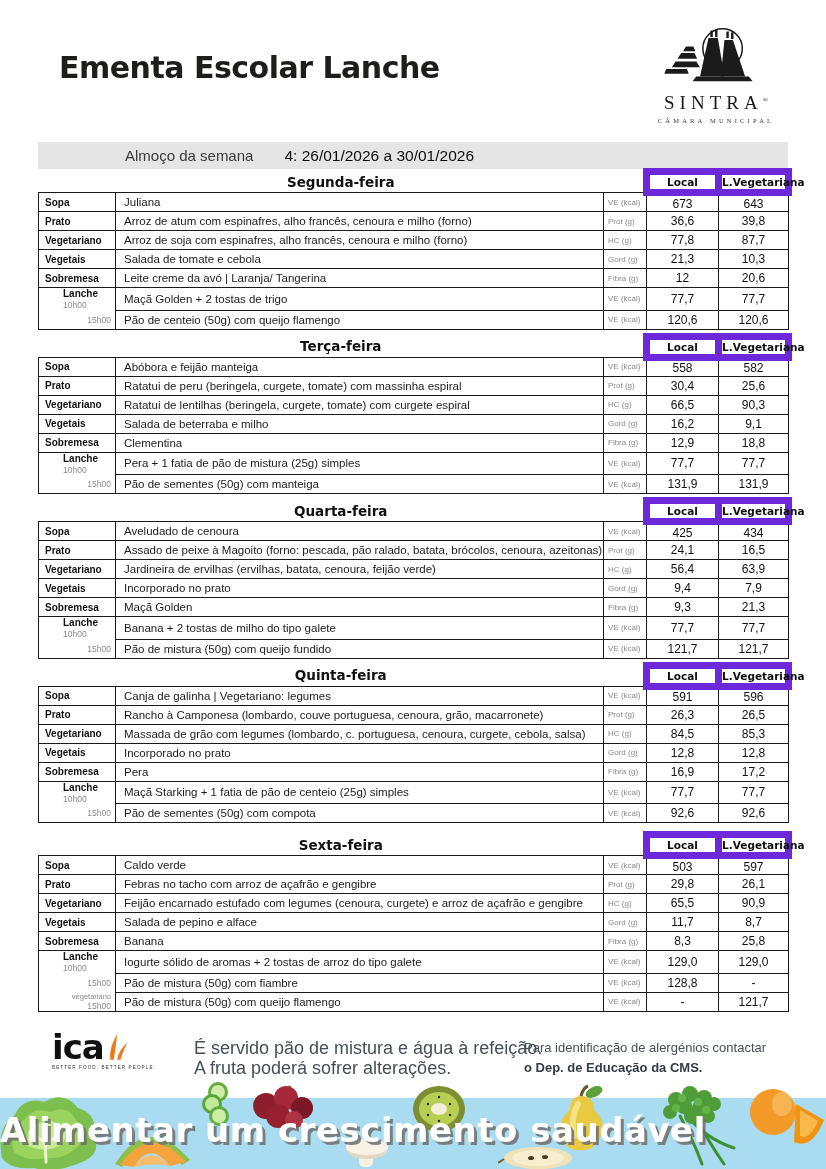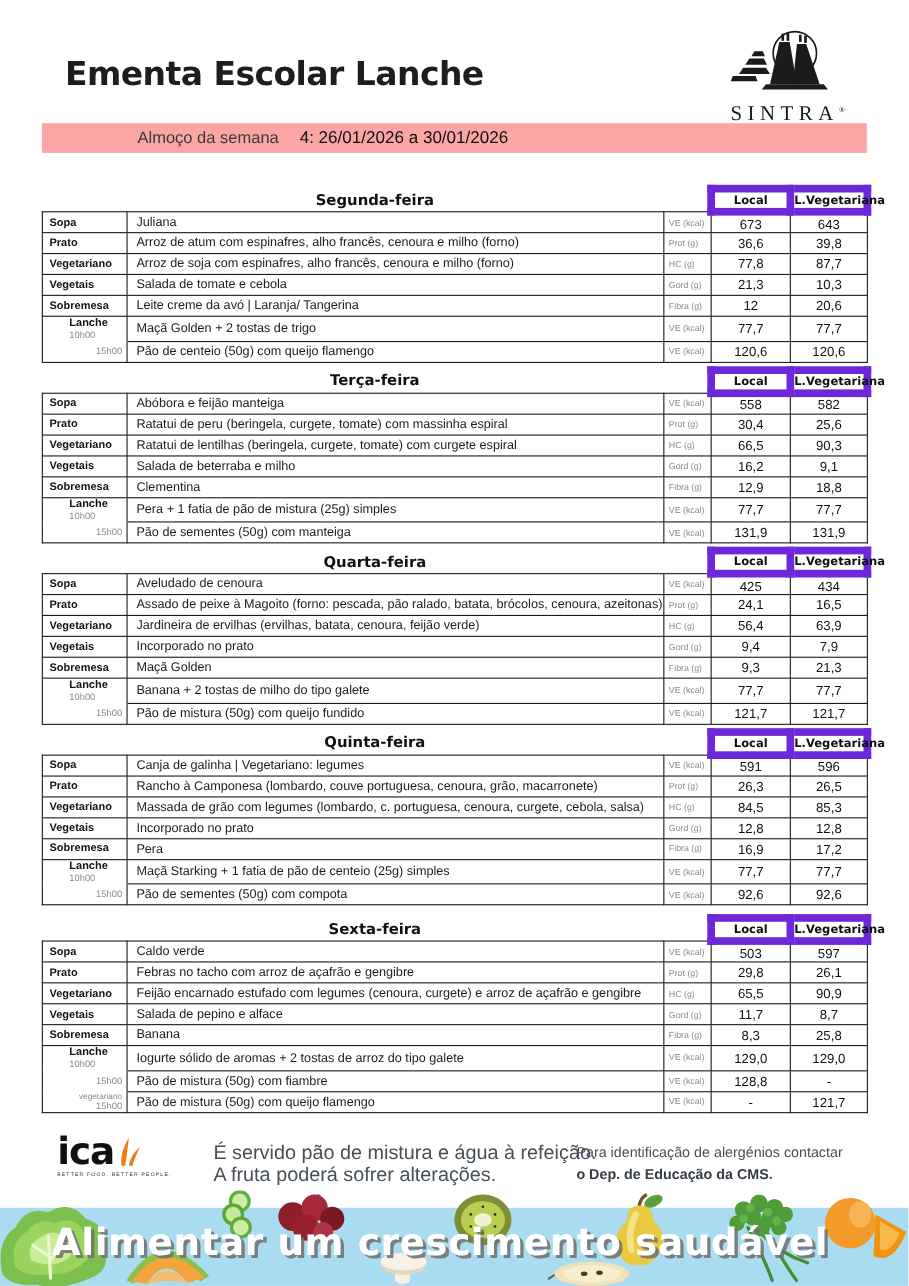--- a/index.html
+++ b/index.html
@@ -10,24 +10,24 @@
   .page-title { position:absolute; left:59px; top:50px; font-family:"DejaVu Sans", sans-serif;
     font-weight:bold; font-size:30px; color:#1d1d1b; letter-spacing:-0.5px; }
   .sintra { position:absolute; left:648px; top:24px; width:136px; text-align:center; }
   .sintra-name { font-family:"Liberation Serif", serif; font-size:19px; letter-spacing:5px;
     color:#1b1b1b; margin-top:2px; white-space:nowrap; }
   .sintra-reg { font-size:7px; vertical-align:super; letter-spacing:0; }
   .sintra-sub { font-family:"Liberation Serif", serif; font-size:6.5px; letter-spacing:3.2px;
     color:#3d3d3d; margin-top:3px; white-space:nowrap; }
 
   
-  .week-band { position:absolute; left:38px; top:112px; width:750px; height:27px;
-    background:#fca5a5; display:flex; align-items:center; }
+  .week-band { position:absolute; left:38px; top:142px; width:750px; height:27px;
+    background:#e5e5e5; display:flex; align-items:center; }
   .week-label { font-size:15px; color:#3a3a3a; margin-left:87px; }
-  .week-range { font-size:15.5px; color:#0d0d0d; margin-left:19px; }
+  .week-range { font-size:15.5px; color:#0d0d0d; margin-left:31px; }
 
   
   #days { position:absolute; left:38px; top:168px; width:750px; }
   #days table { border-collapse:collapse; table-layout:fixed; width:750px; margin-bottom:3px; }
   #days table:nth-of-type(5) { margin-top:8px; }
   col.w-label { width:77px; } col.w-desc { width:488px; } col.w-nutr { width:43px; }
   col.w-local { width:72px; } col.w-veg { width:70px; }
   td { height:19px; padding:0; vertical-align:middle; }
   .t-spacer { border:none; text-align:center; height:21px; }
   .day-title { font-family:"DejaVu Sans", sans-serif; font-weight:bold; font-size:13.5px; color:#101010;text-align:center; }
@@ -50,21 +50,21 @@
     line-height:30px; color:#101010; letter-spacing:-1px; }
   .ica-flame { width:22px; height:30px; margin-left:3px; }
   .ica-tagline { font-size:4.6px; letter-spacing:1.1px; color:#333; margin-top:3px; white-space:nowrap; }
   .note-block { position:absolute; left:194px; top:1038px; font-size:18px; line-height:20px; color:#454f58; }
   .allergy-block { position:absolute; left:524px; top:1038px; font-size:13px; line-height:20px; color:#454f58; }
   .allergy-block .bold-line { font-weight:bold; color:#333b44; }
 
   
   .slogan-band { position:absolute; left:0; top:1098px; width:826px; height:71px; background:#a9dcf0; z-index:1; }
   .fruit { position:absolute; z-index:2; }
-  .slogan { position:absolute; left:0; top:1110px; width:800px; text-align:center; z-index:5;
+  .slogan { position:absolute; left:0; top:1110px; width:800px; text-align:left; z-index:5;
     font-family:"DejaVu Sans", sans-serif; font-weight:bold; font-size:34px; color:#ffffff;
     text-shadow:3px 3px 0 rgba(110,110,110,0.85); letter-spacing:0.5px; }
 </style>
 </head>
 <body>
 
 <div class="page">
 
   <h1 class="page-title">Ementa Escolar Lanche</h1>
 

